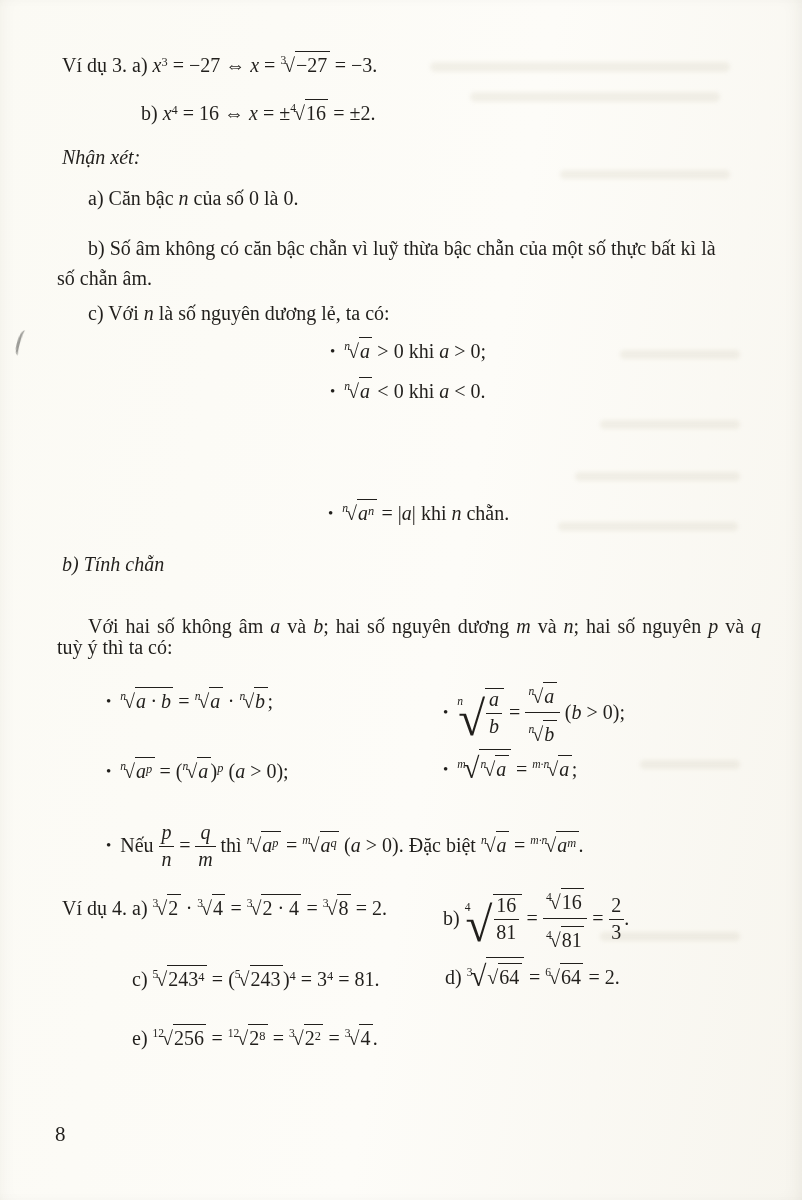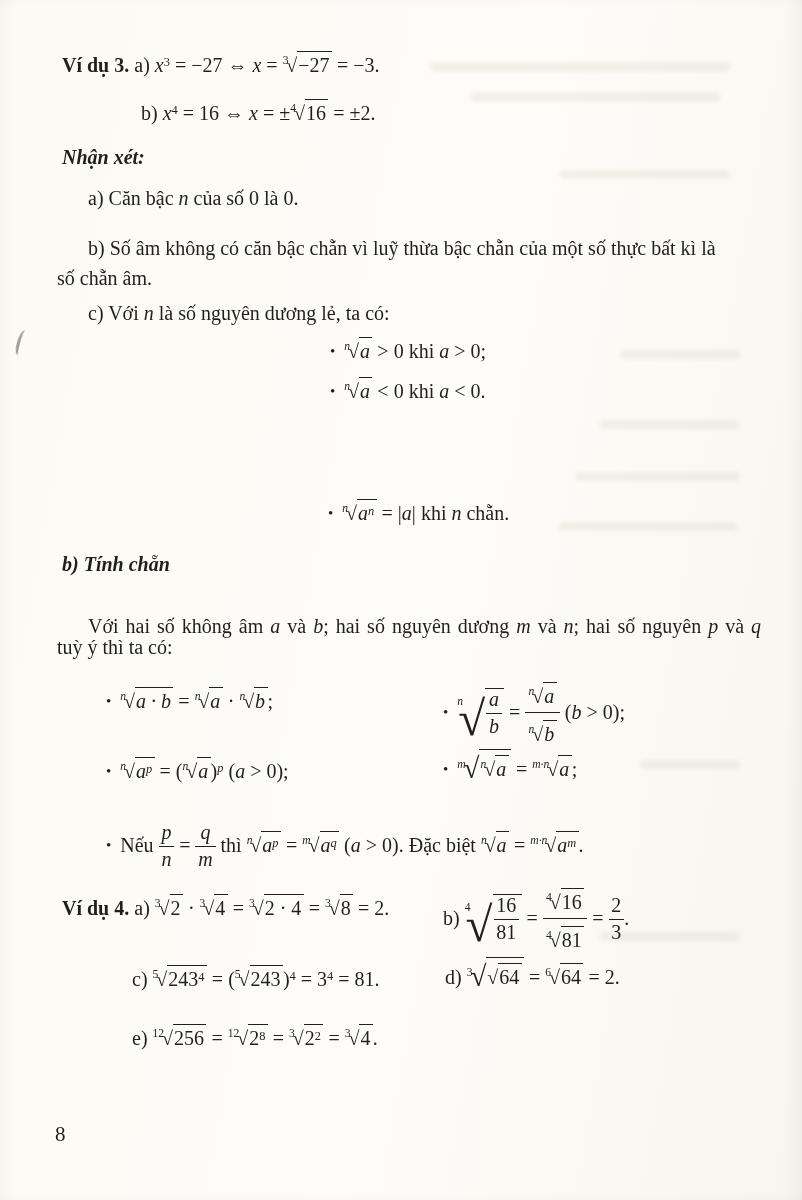--- a/index.html
+++ b/index.html
@@ -5,21 +5,21 @@
   * { margin:0; padding:0; box-sizing:border-box; }
   html,body { width:802px; height:1200px; }
   body { background:#e9e7e0; }
   .page {
     position:relative; width:802px; height:1200px; overflow:hidden;
     background:linear-gradient(100deg,#fbfaf4 0%,#fdfcf8 55%,#f7f5ee 100%);
     box-shadow:inset -10px 0 22px -14px rgba(60,50,30,.12), inset 10px 0 22px -16px rgba(60,50,30,.10);
     font-family:"Liberation Serif","DejaVu Serif",serif; color:#211f1c;
   }
   .line { position:absolute; white-space:nowrap; font-size:20px; line-height:1.35; }
-  .b { font-weight:bold; }
+  .b { font-weight:normal; }
   .i { font-style:italic; }
   .e { font-size:0.62em; vertical-align:0.5em; }
   .rad .e { vertical-align:0.38em; }
   .root { white-space:nowrap; }
   .idx { font-size:0.58em; vertical-align:0.72em; margin-right:-0.18em; position:relative; }
   .rad { border-top:1.35px solid currentColor; padding:0.1em 0.12em 0 0.05em; }
   .tall > .idx { vertical-align:1.25em; margin-right:-0.42em; }
   .tall > .sgn { display:inline-block; font-size:2.45em; line-height:0; vertical-align:-0.33em; }
   .tall > .rad { padding-top:0.6em; }
   .nest > .sgn { display:inline-block; font-size:1.45em; line-height:0; vertical-align:-0.07em; }

